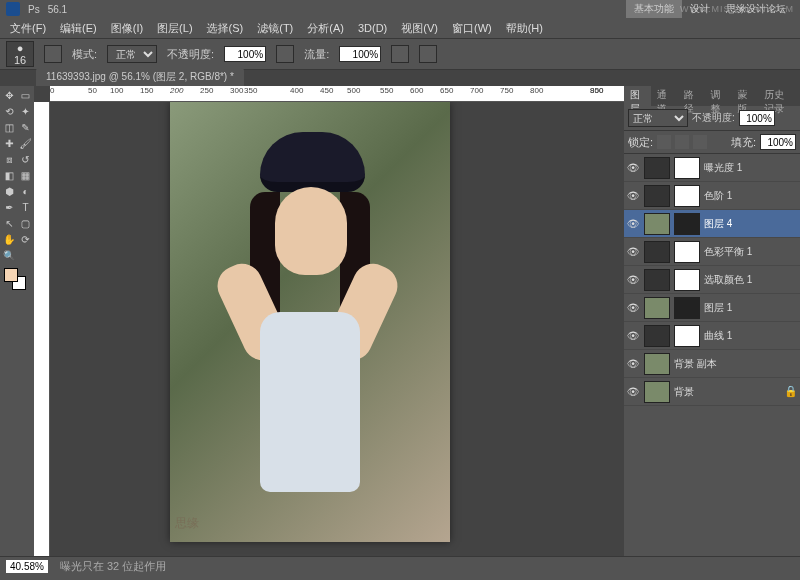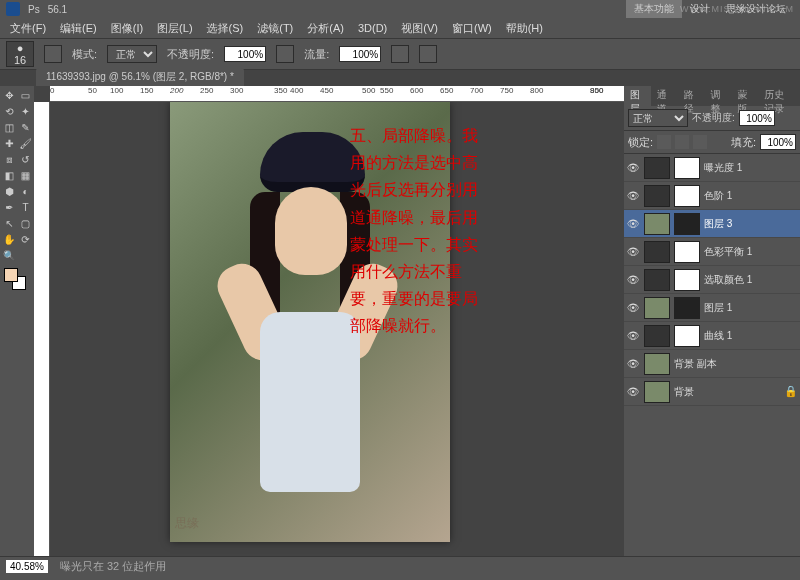--- a/index.html
+++ b/index.html
@@ -146,24 +146,24 @@
 
   <div class="canvas-area">
     <div class="ruler-h">
         <span class="ruler-tick" style="left: 0px;">0</span>
         <span class="ruler-tick" style="left: 30px; margin-left: 8px;">50</span>
         <span class="ruler-tick" style="left: 60px;">100</span>
         <span class="ruler-tick" style="left: 90px;">150</span>
         <span class="ruler-tick" style="left: 120px; font-style: italic;">200</span>
         <span class="ruler-tick" style="left: 150px;">250</span>
         <span class="ruler-tick" style="left: 180px;">300</span>
-        <span class="ruler-tick" style="left: 224px;">350</span>
+        <span class="ruler-tick" style="left: 194px;">350</span>
         <span class="ruler-tick" style="left: 240px;">400</span>
         <span class="ruler-tick" style="left: 270px;">450</span>
-        <span class="ruler-tick" style="left: 312px; text-align: right;">500</span>
+        <span class="ruler-tick" style="left: 297px; text-align: right;">500</span>
         <span class="ruler-tick" style="left: 330px;">550</span>
         <span class="ruler-tick" style="left: 360px;">600</span>
         <span class="ruler-tick" style="left: 390px;">650</span>
         <span class="ruler-tick" style="left: 420px; text-align: center;">700</span>
         <span class="ruler-tick" style="left: 450px;">750</span>
         <span class="ruler-tick" style="left: 480px;">800</span>
         <span class="ruler-tick" style="left: 540px;">850</span>
         <span class="ruler-tick" style="left: 540px;">900</span>
       </div>
     <div class="ruler-v"></div>
@@ -173,21 +173,20 @@
           <div class="hair-l"></div>
             <div class="hair-r"></div>
           <div class="cap"></div>
             <div class="face"></div>
           <div class="arm-l"></div>
             <div class="arm-r"></div>
           <div class="torso"></div>
         </div>
         <div class="watermark">思缘</div>
       </div>
-      <div class="overlay-text">五、局部降噪。我用的方法是选中高光后反选再分别用道通降噪，最后用蒙处理一下。其实用什么方法不重要，重要的是要局部降噪就行。</div>
     </div>
   </div>
 
   <div class="panels">
     <div class="panel-tabs">
       <span class="panel-tab active">图层</span>
       <span class="panel-tab">通道</span>
       <span class="panel-tab">路径</span>
       <span class="panel-tab">调整</span>
       <span class="panel-tab">蒙版</span>
@@ -216,21 +215,21 @@
         <div class="layer">
           <span class="vis">👁</span>
           <div class="thumb" style="background:#333"></div>
           <div class="mask" style="background:#fff"></div>
           <span class="name">色阶 1</span>
         </div>
         <div class="layer sel">
           <span class="vis">👁</span>
           <div class="thumb" style="background:#7a8a6a"></div>
           <div class="mask" style="background:#222"></div>
-          <span class="name">图层 3</span>
+          <span class="name">图层 4</span>
         </div>
         <div class="layer">
           <span class="vis">👁</span>
           <div class="thumb" style="background:#333"></div>
           <div class="mask" style="background:#fff"></div>
           <span class="name">色彩平衡 1</span>
         </div>
         <div class="layer">
           <span class="vis">👁</span>
           <div class="thumb" style="background:#333"></div>

